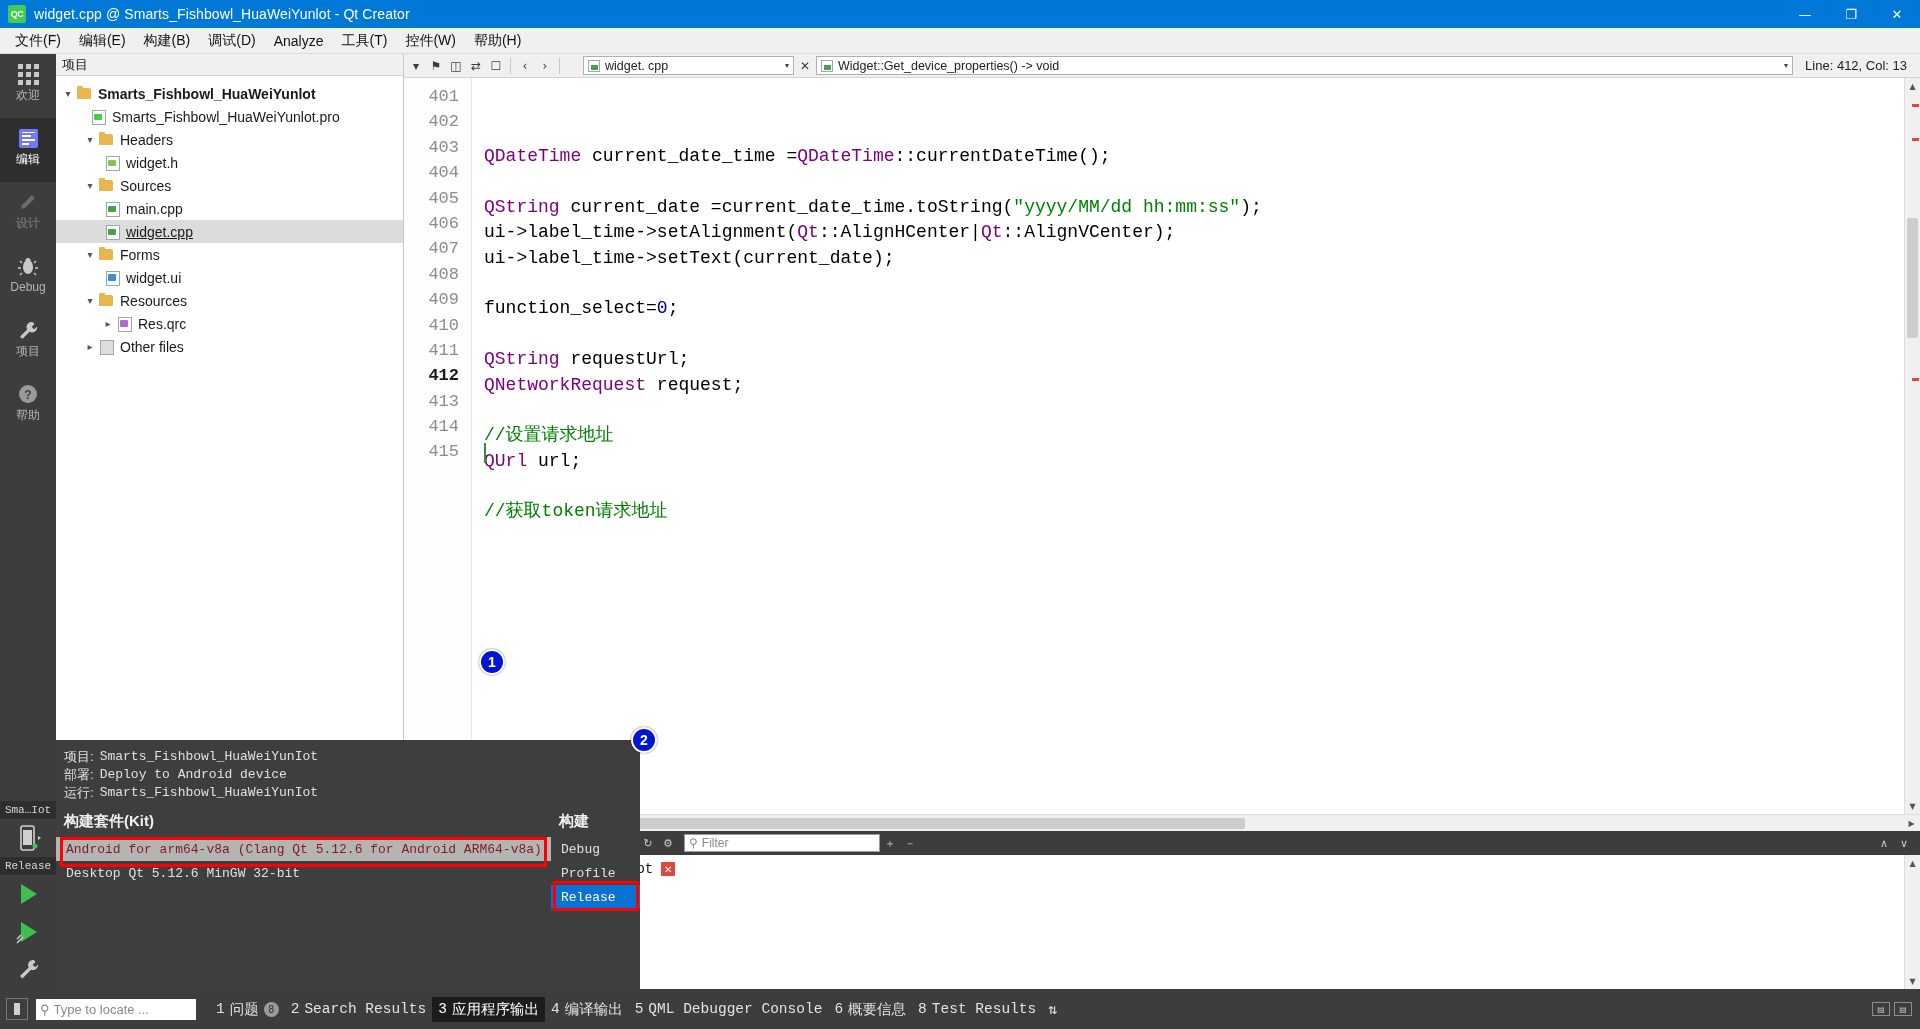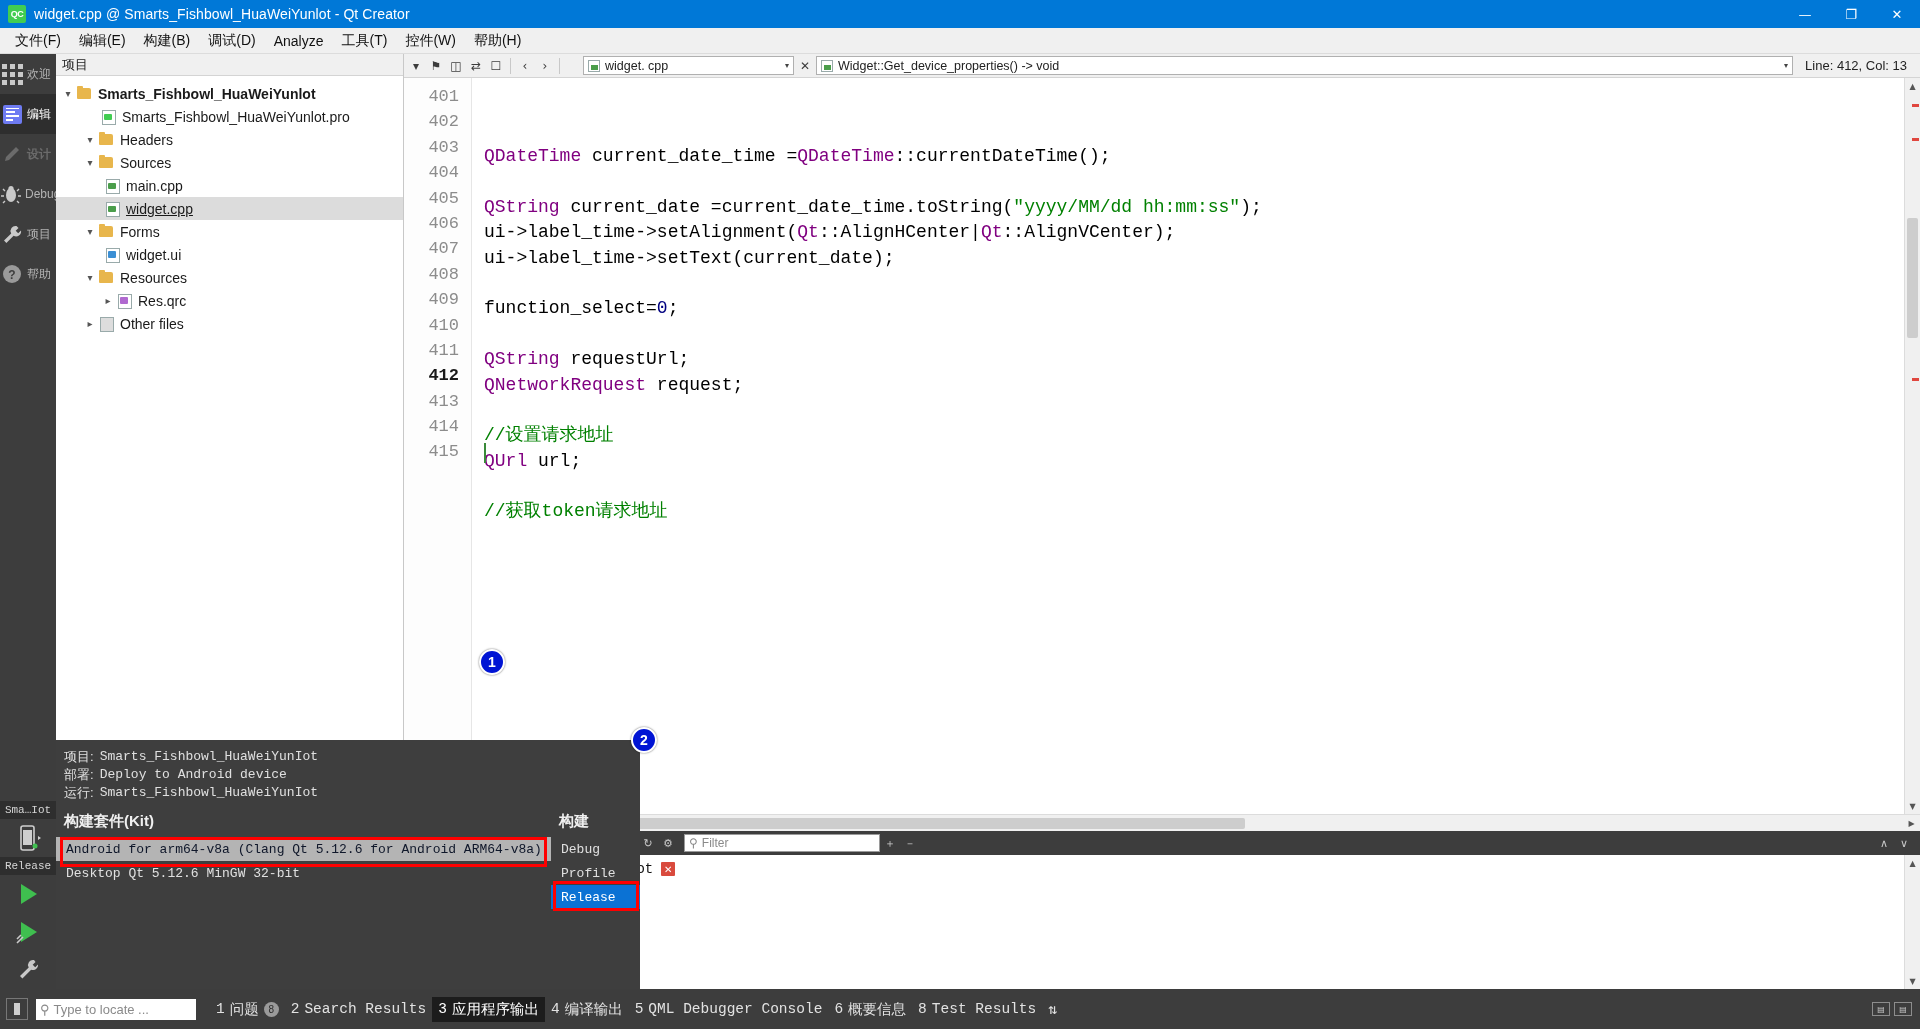--- a/index.html
+++ b/index.html
@@ -41,21 +41,21 @@
 
   
   #main { position:absolute; top:54px; left:0; right:0; bottom:40px; display:flex; }
 
   
   #modebar {
     width:56px; background:#3d3d3d; display:flex; flex-direction:column;
     align-items:stretch; color:#b3b3b3; position:relative;
   }
   .mode {
-    padding:8px 0 8px; display:flex; flex-direction:row; align-items:center;
+    padding:8px 0 16px; display:flex; flex-direction:column; align-items:center;
     gap:3px; font-size:12px; cursor:default;
   }
   .mode.active { background:#2e2e2e; color:#ffffff; }
   .mode.disabled { color:#6b6b6b;font-weight:bold; }
   .mode .glyph { width:24px; height:24px; display:flex; align-items:center; justify-content:center; }
   .mode .lbl { font-size:12px; line-height:13px; }
 
   .icon-grid { display:grid; grid-template-columns:repeat(3,5px); grid-template-rows:repeat(3,5px); gap:3px; }
   .icon-grid i { background:#c9c9c9; display:block; width:5px; height:5px; }
   .icon-edit { width:19px; height:19px; background:#6e7bf2; border-radius:2px; display:flex; flex-direction:column; justify-content:center; gap:2px; padding:3px; }
@@ -192,21 +192,21 @@
   }
   #kit-info { padding:8px 8px 2px 8px; line-height:18px; }
   #kit-info .kv { display:flex; gap:6px; }
   #kit-info .kk { font-family:"Liberation Sans", sans-serif; }
   #kit-cols { display:flex; margin-top:8px; }
   #kit-left { width:495px; position:relative; }
   #kit-right { flex:1; position:relative; }
   .kit-colhdr { font-family:"Liberation Sans", sans-serif; font-weight:bold; font-size:15px;
                 padding:0 8px 6px 8px; color:#f0f0f0; }
   .kitrow { height:24px; display:flex; align-items:center; padding-left:10px; white-space:nowrap; }
-  .kitrow.sel-grey { background:#b4b4b4; color:#0f172a; }
+  .kitrow.sel-grey { background:#b4b4b4; color:#7f1d1d; }
   .kitrow.sel-blue { background:#0b72d4; color:#fff; }
   #kit-outline-1 { position:absolute; left:4px; top:0px; width:487px; height:30px;
                    border:3px solid #ff0000; pointer-events:none; }
   #kit-outline-2 { position:absolute; left:2px; top:44px; width:86px; height:30px;
                    border:3px solid #ff0000; pointer-events:none; }
   .badge {
     position:absolute; width:26px; height:26px; border-radius:50%; background:#0014d4;
     color:#fff; font-family:"Liberation Sans", sans-serif; font-size:14px; font-weight:bold;
     display:flex; align-items:center; justify-content:center;
     border:2px solid #fff; box-shadow:0 0 2px rgba(0,0,0,.6); z-index:60;
@@ -372,31 +372,35 @@
       <span>项目</span>
     </div>
     <div id="tree">
 
       <div class="row bold" style="padding-left:4px;">
         <span class="arrow">▾</span>
         <span class="ficon folder"></span>
         <span>Smarts_Fishbowl_HuaWeiYunlot</span>
       </div>
 
-      <div class="row" style="padding-left:44px;">
+      <div class="row" style="padding-left:34px;">
         <span class="ficon qtproj"></span>
         <span>Smarts_Fishbowl_HuaWeiYunlot.pro</span>
       </div>
 
       <div class="row" style="padding-left:26px;">
         <span class="arrow">▾</span>
         <span class="ficon folder"></span>
         <span>Headers</span>
       </div>
 
+      <div class="row" style="padding-left:48px;">
+        <span class="ficon hfile"></span>
+        <span>widget.h</span>
+      </div>
 
       <div class="row" style="padding-left:26px;">
         <span class="arrow">▾</span>
         <span class="ficon folder"></span>
         <span>Sources</span>
       </div>
 
       <div class="row" style="padding-left:48px;">
         <span class="ficon cfile"></span>
         <span>main.cpp</span>

